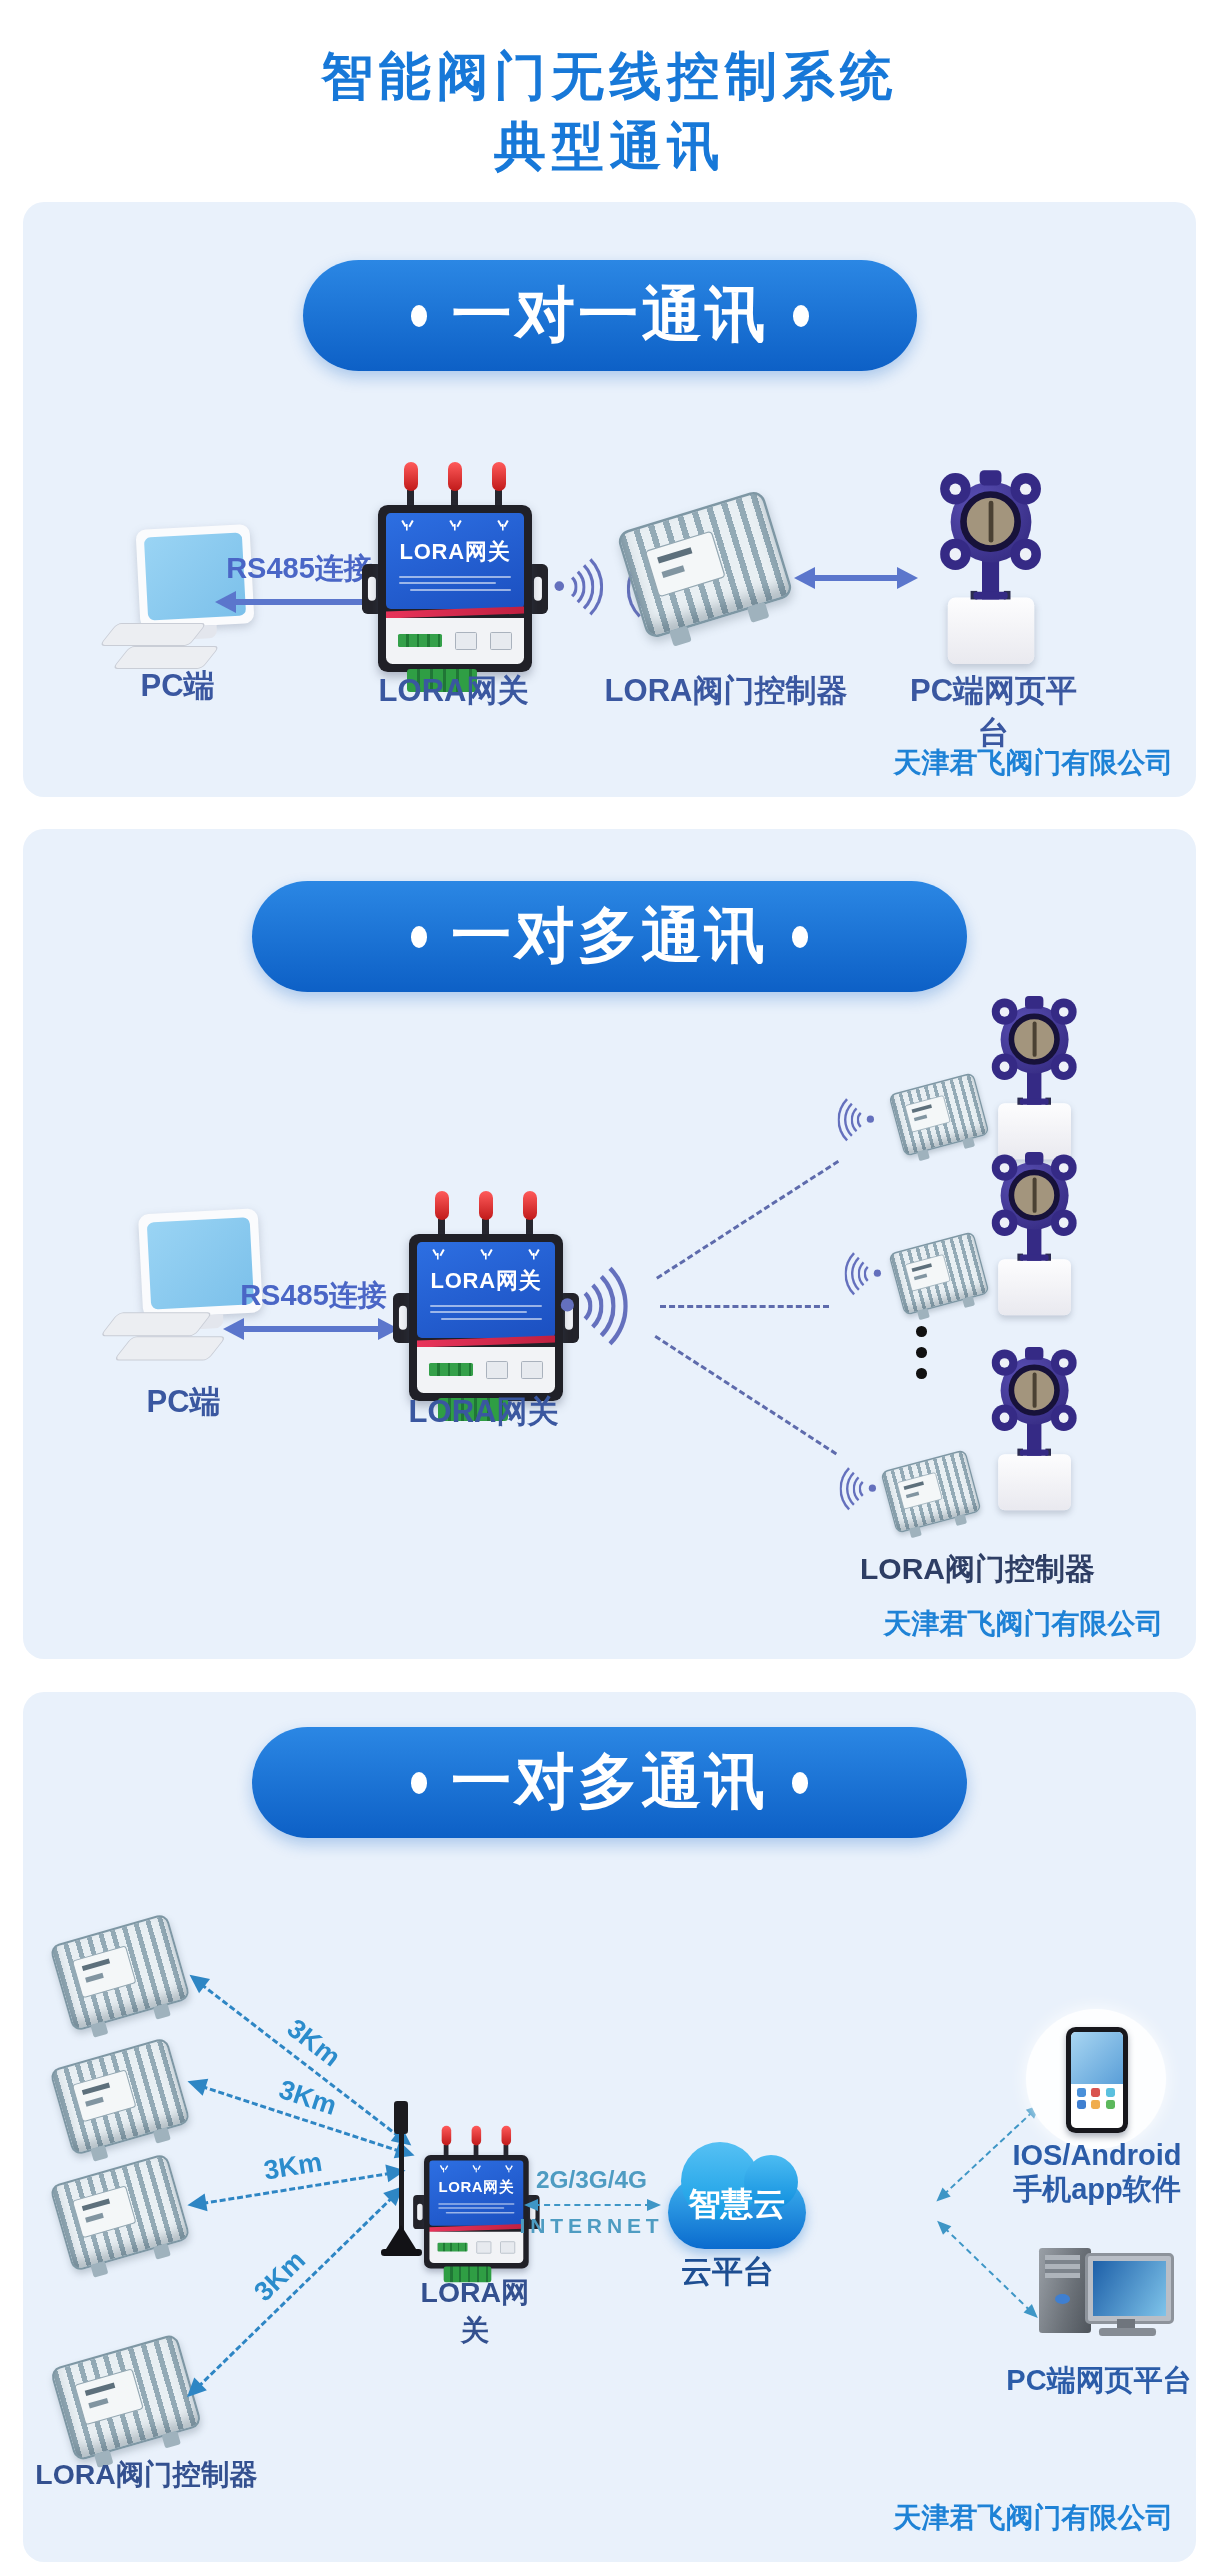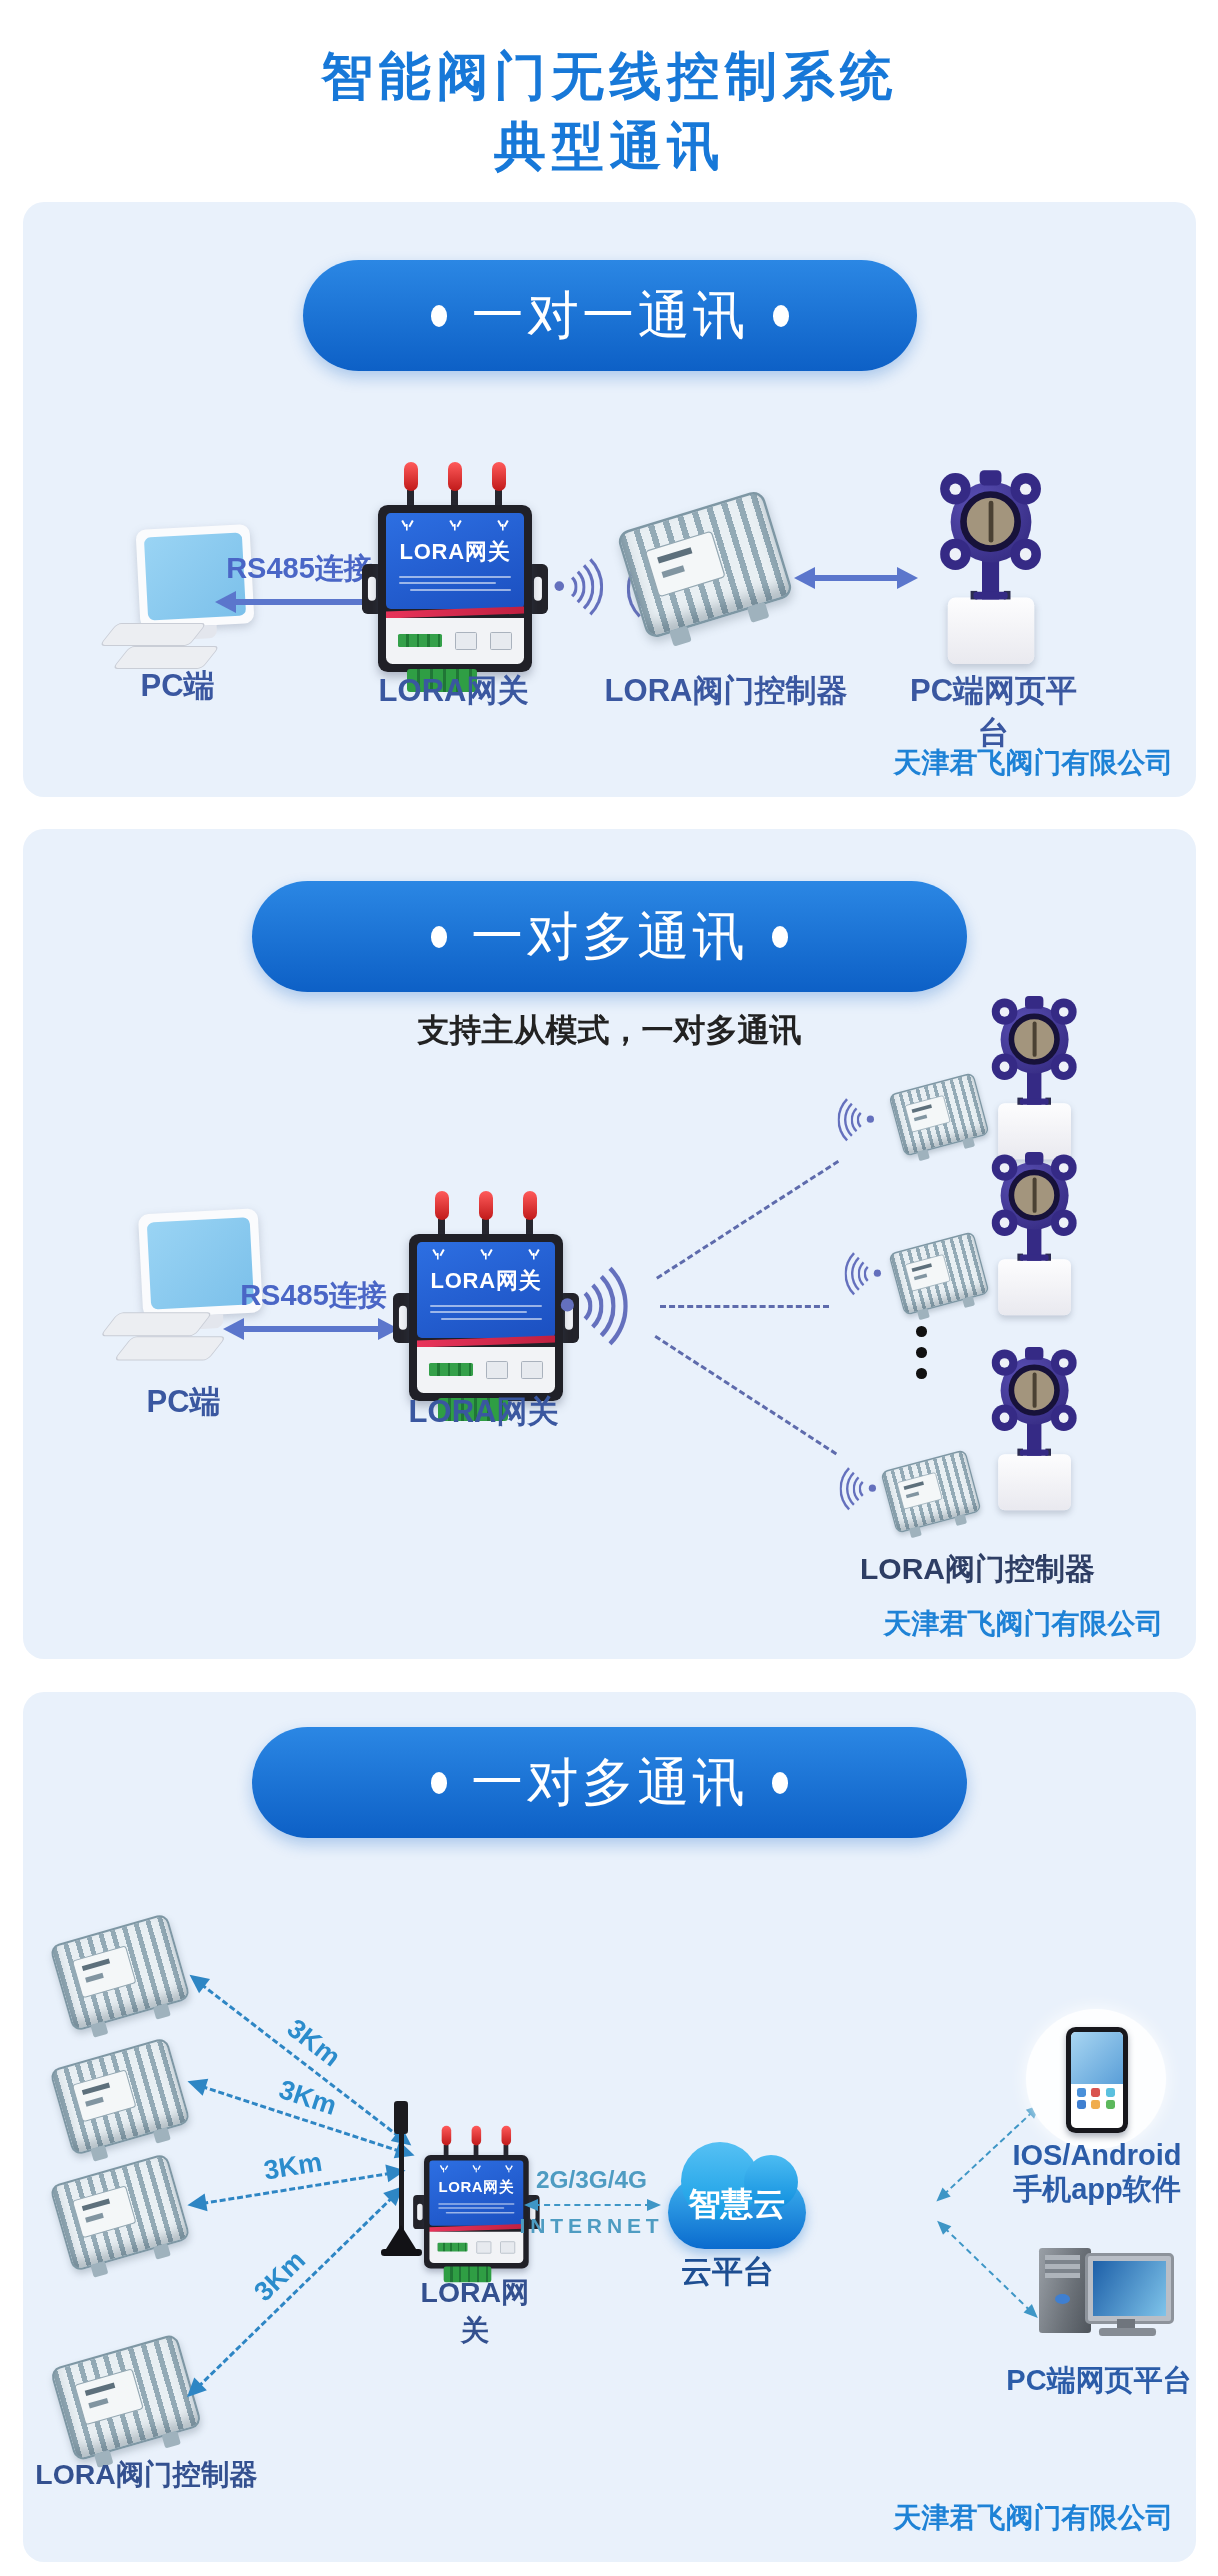--- a/index.html
+++ b/index.html
@@ -2,21 +2,21 @@
 <html style="font-size:13px"><head>
 <meta charset="utf-8">
 <style>
   html,body{margin:0;padding:0;background:#ffffff;}
   .canvas{position:relative;width:1219px;height:2576px;background:#ffffff;overflow:hidden;
           font-family:"Liberation Sans","DejaVu Sans",sans-serif;}
   .card{position:absolute;left:23px;width:1173px;background:#e9f1fb;border-radius:21px;}
   .pill{position:absolute;display:flex;align-items:center;justify-content:center;gap:24.4px;
         background:linear-gradient(180deg,#2b87e4 0%,#0d60c6 100%);border-radius:59px;
         box-shadow:0 6.5px 14.6px rgba(13,96,198,.28);}
-  .pill .txt{color:#fff;font-size:52px;font-weight:normal;letter-spacing:3.3px;}
+  .pill .txt{color:#fff;font-size:60px;font-weight:bold;letter-spacing:3.3px;}
   .pill .dot{width:16.3px;height:22px;background:#fff;border-radius:50%;}
   .desc{position:absolute;left:0;width:100%;text-align:center;color:#222;font-weight:600;}
   .lbl{position:absolute;text-align:center;font-weight:bold;color:#3a57a0;}
   .company{position:absolute;text-align:center;font-weight:bold;color:#1e82d6;font-size:28px;}
   .rs485{position:absolute;text-align:center;font-weight:bold;color:#4a66c6;font-size:29px;}
   
   .sarrow{position:absolute;height:5.7px;background:#5b76cc;}
   .sarrow::before,.sarrow::after{content:"";position:absolute;top:50%;transform:translateY(-50%);
         border-top:11.4px solid transparent;border-bottom:11.4px solid transparent;}
   .sarrow::before{left:-19.5px;border-right:21px solid #5b76cc;}
@@ -255,21 +255,20 @@
   <div class="lbl" style="left:896px;width:195px;top:670px;font-size:31px;">PC端网页平台</div>
 
   <div class="company" style="left:871px;width:325px;top:744px;">天津君飞阀门有限公司</div>
 
   <div class="card" style="top:829px;height:830px;"></div>
   <div class="pill" style="left:252px;top:881px;width:715px;height:111px;">
     <span class="dot"></span>
     <span class="txt">一对多通讯</span>
     <span class="dot"></span>
   </div>
-  <div class="desc" style="top:1009px;font-size:32px;">支持主从模式，一对多通讯</div>
 
   <div class="pc" style="left:98px;top:1215px;transform:scale(1.05);">
     <span class="mon"></span>
     <span class="kb1"></span>
     <span class="kb2"></span>
   </div>
   <div class="lbl" style="left:102px;width:163px;top:1381px;font-size:31px;">PC端</div>
 
   <div class="rs485" style="left:232px;width:163px;top:1276px;">RS485连接</div>
   <div class="sarrow" style="left:242px;top:1326px;width:137px;"></div>

